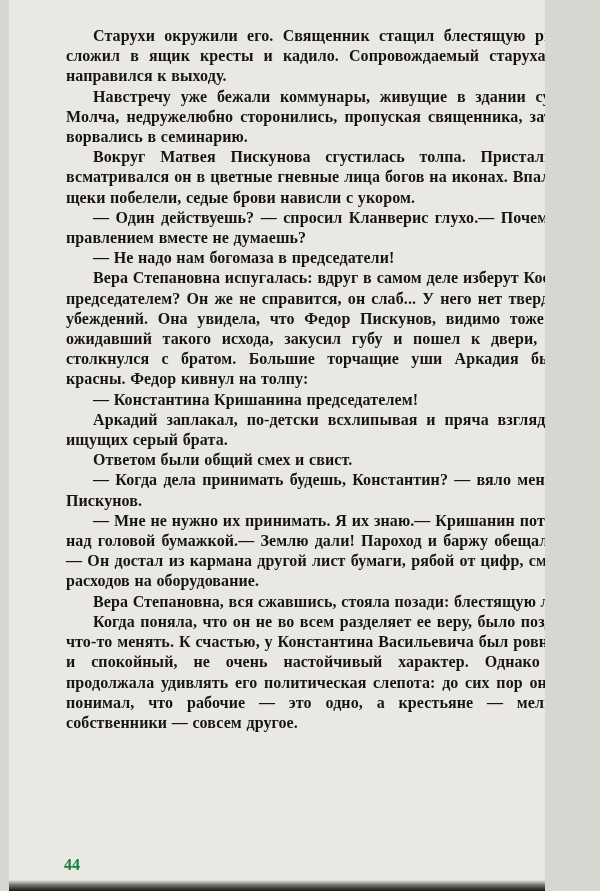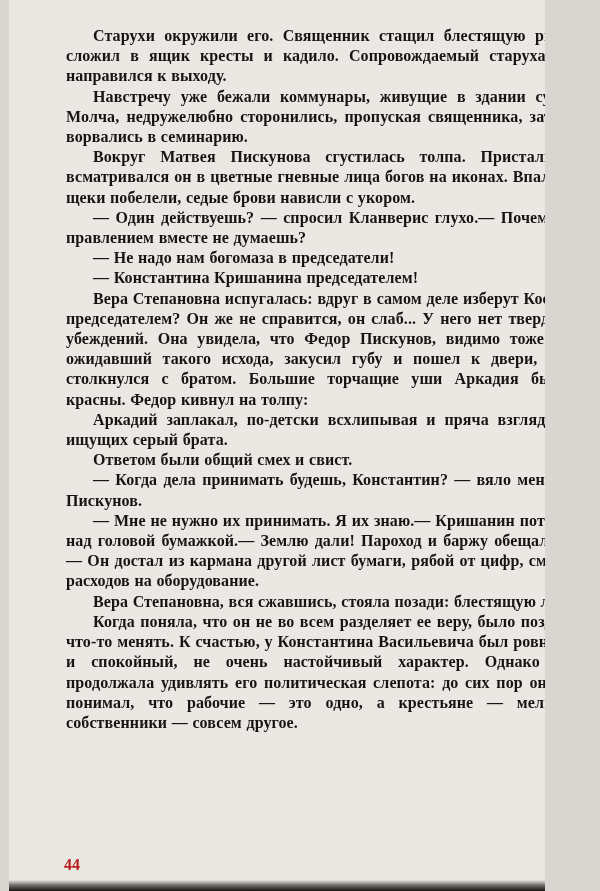--- a/index.html
+++ b/index.html
@@ -31,41 +31,41 @@
     color: #171513;
     letter-spacing: 0.1px;
     word-spacing: 0.5px;
   }
   .page-number {
     position: absolute;
     left: 55px; bottom: 17px;
     font-family: "Liberation Serif", serif;
     font-weight: 700;
     font-size: 16px;
-    color: #b91c1c;
+    color: #15803d;
   }
   .scan-edge {
     position: absolute;
     left: 0; right: 0; bottom: 0;
     height: 11px;
     background: linear-gradient(to bottom, rgba(20,18,16,0) 0%, rgba(20,18,16,0.55) 45%, rgba(10,9,8,0.95) 100%);
   }
 </style>
 </head>
 <body>
 
 <div class="book-page">
   <div class="text-column">
     <p>Старухи окружили его. Священник стащил блестящую ризу, сложил в ящик кресты и кадило. Сопровождаемый старухами, направился к выходу.</p>
     <p>Навстречу уже бежали коммунары, живущие в здании суда. Молча, недружелюбно сторонились, пропуская священника, затем ворвались в семинарию.</p>
     <p>Вокруг Матвея Пискунова сгустилась толпа. Пристально всматривался он в цветные гневные лица богов на иконах. Впалые щеки побелели, седые брови нависли с укором.</p>
     <p>— Один действуешь? — спросил Кланверис глухо.— Почему с правлением вместе не думаешь?</p>
     <p>— Не надо нам богомаза в председатели!</p>
+    <p>Вера Степановна испугалась: вдруг в самом деле изберут Костю председателем? Он же не справится, он слаб... У него нет твердых убеждений. Она увидела, что Федор Пискунов, видимо тоже не ожидавший такого исхода, закусил губу и пошел к двери, где столкнулся с братом. Большие торчащие уши Аркадия были красны. Федор кивнул на толпу:</p>
     <p>— Константина Кришанина председателем!</p>
-    <p>Вера Степановна испугалась: вдруг в самом деле изберут Костю председателем? Он же не справится, он слаб... У него нет твердых убеждений. Она увидела, что Федор Пискунов, видимо тоже не ожидавший такого исхода, закусил губу и пошел к двери, где столкнулся с братом. Большие торчащие уши Аркадия были красны. Федор кивнул на толпу:</p>
     <p>Аркадий заплакал, по-детски всхлипывая и пряча взгляд от ищущих серый брата.</p>
     <p>Ответом были общий смех и свист.</p>
     <p>— Когда дела принимать будешь, Константин? — вяло менять Пискунов.</p>
     <p>— Мне не нужно их принимать. Я их знаю.— Кришанин потряс над головой бумажкой.— Землю дали! Пароход и баржу обещали...— Он достал из кармана другой лист бумаги, рябой от цифр, смету расходов на оборудование.</p>
     <p>Вера Степановна, вся сжавшись, стояла позади: блестящую ли?</p>
     <p>Когда поняла, что он не во всем разделяет ее веру, было поздно что-то менять. К счастью, у Константина Васильевича был ровный и спокойный, не очень настойчивый характер. Однако ее продолжала удивлять его политическая слепота: до сих пор он не понимал, что рабочие — это одно, а крестьяне — мелкие собственники — совсем другое.</p>
   </div>
   <div class="page-number">44</div>
   <div class="scan-edge"></div>
 </div>

